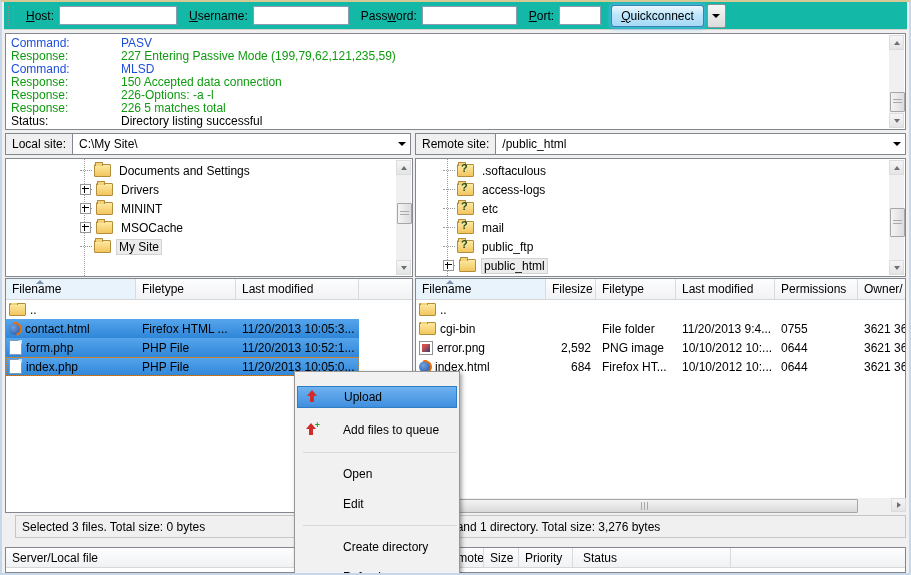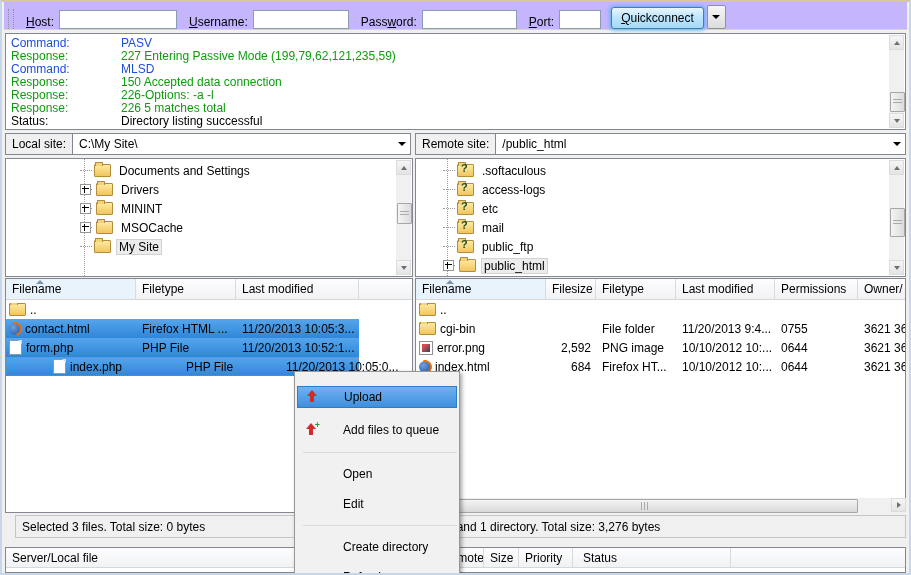--- a/index.html
+++ b/index.html
@@ -8,22 +8,22 @@
     background:#f0f0f0;
     border-left:2px solid #c6d7ea; border-right:2px solid #c6d7ea;
     border-top:2px solid #d3c folds;
     box-sizing:border-box;
     font-family:"Liberation Sans", sans-serif; font-size:12px; color:#000;
   }
   #app{border-top:2px solid #d6c993; border-bottom:2px solid #c6d7ea;}
   .abs{position:absolute; box-sizing:border-box;}
 
   
-  .quickbar{left:2px;top:0;right:2px;height:28px;background:#c4b5fd;
-    border-bottom:1px solid #d7d3cb; display:flex;align-items:flex-end;}
+  .quickbar{left:2px;top:0;right:2px;height:28px;background:#14b8a6;
+    border-bottom:1px solid #d7d3cb; display:flex;align-items:center;}
   .grip{width:4px;height:20px;margin-left:4px;border-left:1px dotted #8f8f8f;border-right:1px dotted #8f8f8f;}
   .qlabel{margin:0 5px 0 12px;white-space:nowrap;}
   .qinput{height:19px;border:1px solid #8a9cb2;background:#fff;box-sizing:border-box;font:12px "Liberation Sans",sans-serif;padding:0 3px;}
   .w-host{width:118px;} .w-user{width:96px;} .w-pass{width:95px;} .w-port{width:42px;}
   .qc-btn{margin-left:10px;height:22px;padding:0 9px;border:1px solid #3c7fb1;border-radius:3px;
     background:linear-gradient(#eaf6fd,#bee6fd 45%,#a6d9f4);box-shadow:0 0 4px 1px #58b2ee;
     font:12px "Liberation Sans",sans-serif;color:#000;}
   .qc-drop{margin-left:3px;width:17px;height:22px;border:1px solid #8e9298;border-radius:2px;
     background:linear-gradient(#f6f6f6,#dcdcdc);display:flex;align-items:center;justify-content:center;}
   .tri-down{width:0;height:0;border-left:4px solid transparent;border-right:4px solid transparent;border-top:4px solid #000;}
@@ -101,21 +101,21 @@
   .hsorted{background:#e9f3fc;}
   .sortarrow{position:absolute;top:1px;left:30px;width:0;height:0;
     border-left:4px solid transparent;border-right:4px solid transparent;border-bottom:4px solid #7b94ab;}
   .hfill{flex:1;border-right:none;}
   .lrow{display:flex;height:19px;align-items:center;box-sizing:border-box;}
   .lrow .cell{padding-left:6px;white-space:nowrap;overflow:hidden;box-sizing:border-box;flex:none;}
   .namecell{display:flex;align-items:center;padding-left:3px !important;}
   .namecell .ticon{margin:0 4px 0 0;}
   .numcell{text-align:right;padding-right:5px;}
   .rowsel{background:linear-gradient(#55a5ec,#2f86d8);}
-  .rowfocus{outline:1px dotted #c87d2e;outline-offset:-1px;padding-left:44px;}
+  .rowfocus{outline:1px dotted #c87d2e;outline-offset:-1px;}
 
   
   .statusbar{top:513px;height:23px;background:#f0f0f0;border:1px solid #c5c5c5;display:flex;align-items:center;padding-left:6px;white-space:nowrap;overflow:hidden;}
 
   
   .queue{left:3px;right:3px;top:545px;bottom:0;background:#fff;border:1px solid #828790;overflow:hidden;}
   .qh{display:flex;height:19px;background:linear-gradient(#fdfdfe,#f1f2f4);border-bottom:1px solid #d5d7d9;}
 
   
   .cmenu{left:292px;top:369px;width:166px;background:#f1f1f1;border:1px solid #979797;

